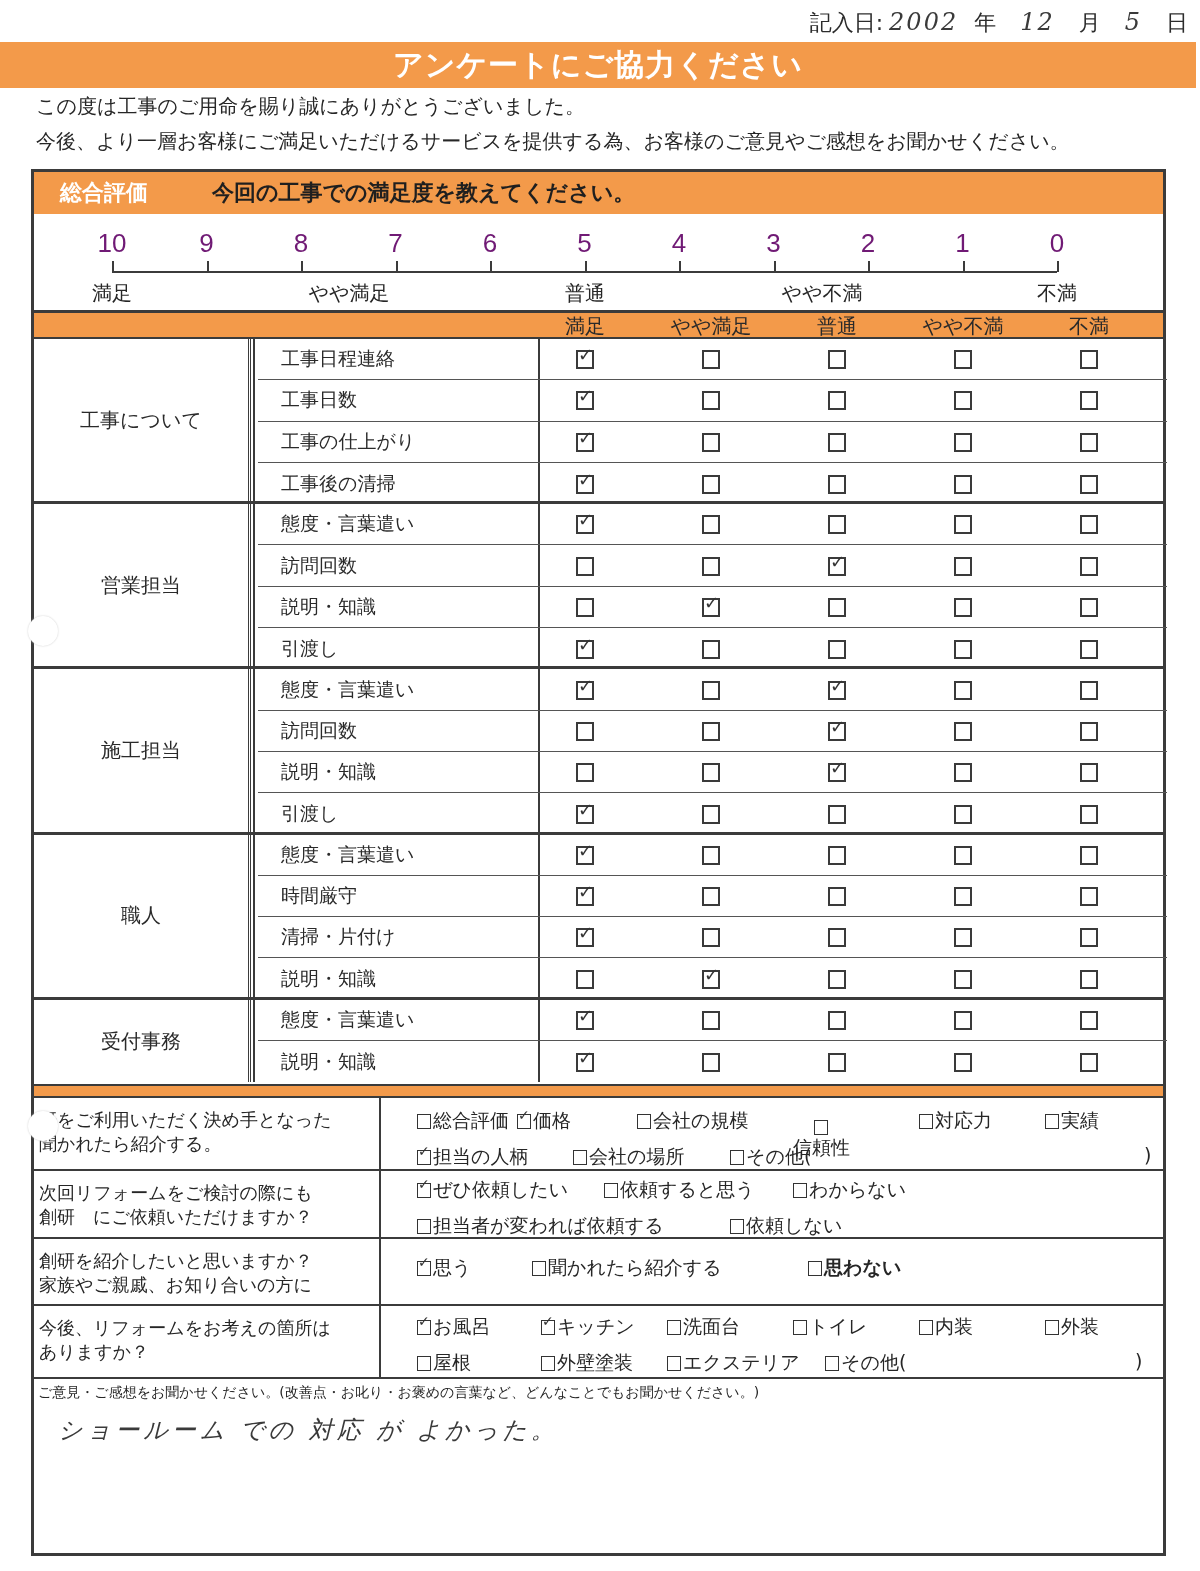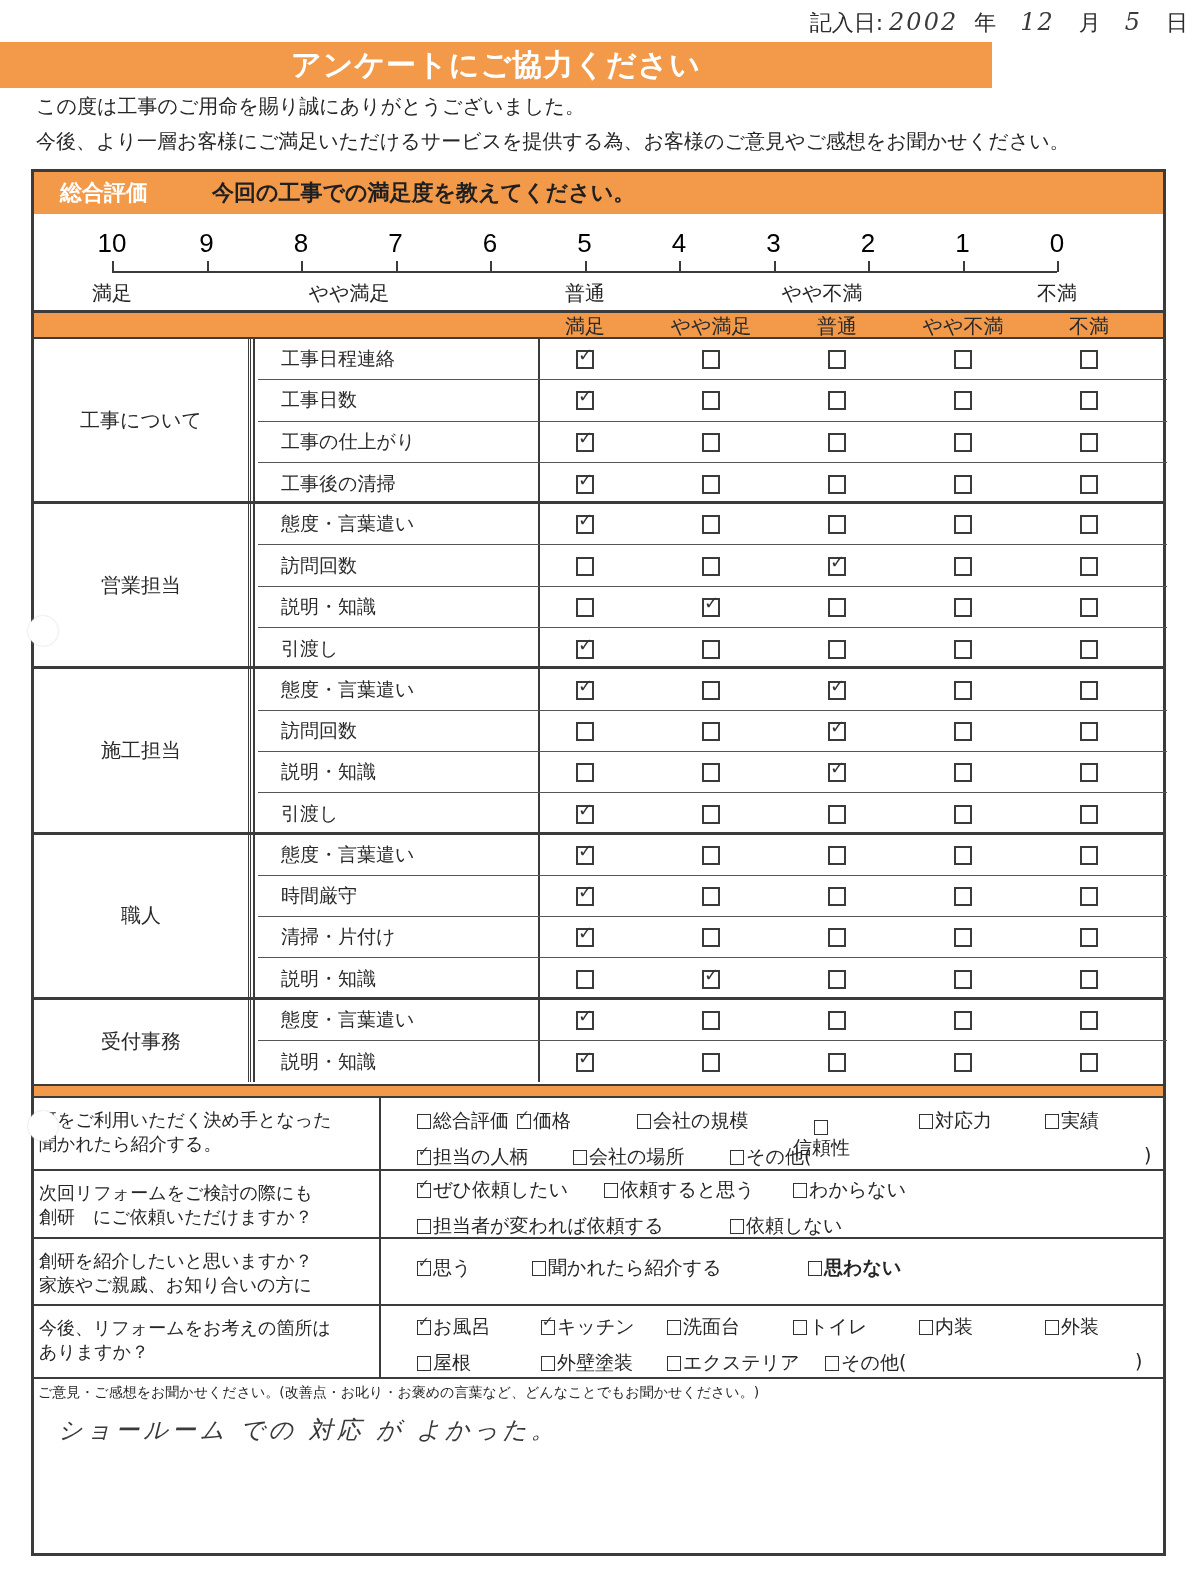--- a/index.html
+++ b/index.html
@@ -4,35 +4,35 @@
 <style>
   * { box-sizing: border-box; margin: 0; padding: 0; }
   html, body { width: 1200px; height: 1571px; background: #ffffff; overflow: hidden; }
   body { position: relative; font-family: "DejaVu Sans", "Liberation Sans", sans-serif; color: #2a2a2a; }
 
   .date-line { position: absolute; top: 8px; right: 12px; font-size: 22px; display: flex; align-items: baseline; gap: 6px; color: #2c2c2c; }
   .date-line .hand { font-family: "DejaVu Serif", serif; font-style: italic; color: #3a3a3a; font-size: 24px; letter-spacing: 2px; }
   .date-line .hand.y { margin-right: 10px; }
   .date-line .hand.m, .date-line .hand.d { margin: 0 18px; }
 
-  .banner { position: absolute; left: 0; top: 42px; width: 992px; height: 46px; background: #F39A4A; display: flex; align-items: center; justify-content: center; }
+  .banner { position: absolute; left: 0; top: 42px; width: 1196px; height: 46px; background: #F39A4A; display: flex; align-items: center; justify-content: center; }
   .banner span { color: #ffffff; font-weight: bold; font-size: 30px; letter-spacing: 1px; }
 
   .intro { position: absolute; left: 36px; font-size: 20px; color: #262626; white-space: nowrap; }
   .intro.l1 { top: 93px; }
   .intro.l2 { top: 128px; }
 
   .main-box { position: absolute; left: 31px; top: 169px; width: 1135px; height: 1387px; border: 3px solid #3b3b3b; border-top-width: 3px; }
 
   .overall-header { position: absolute; left: 0; top: 0; width: 100%; height: 42px; background: #F39A4A; display: flex; align-items: center; }
   .overall-header .tag { color: #ffffff; font-weight: bold; font-size: 22px; margin-left: 26px; width: 150px; }
   .overall-header .q { color: #1f1f1f; font-weight: bold; font-size: 22px; margin-left: 2px; }
 
   .scale { position: absolute; left: 0; top: 42px; width: 100%; height: 99px; border-bottom: 3px solid #3b3b3b; }
-  .scale .num { position: absolute; top: 14px; width: 30px; margin-left: -15px; text-align: center; font-size: 26px; color: #000000; font-family: "Liberation Sans", sans-serif; }
+  .scale .num { position: absolute; top: 14px; width: 30px; margin-left: -15px; text-align: center; font-size: 26px; color: #701a75; font-family: "Liberation Sans", sans-serif; }
   .scale .axis { position: absolute; left: 78px; width: 945px; top: 57px; height: 2px; background: #3b3b3b; }
   .scale .tick { position: absolute; top: 47px; width: 2px; height: 11px; background: #3b3b3b; margin-left: -1px; }
   .scale .lab { position: absolute; top: 66px; font-size: 20px; color: #262626; white-space: nowrap; transform: translateX(-50%); }
 
   .col-header { position: absolute; left: 0; top: 141px; width: 100%; height: 26px; background: #F39A4A; border-bottom: 2px solid #3b3b3b; }
   .col-header .ch { position: absolute; top: 0; font-size: 20px; line-height: 26px; color: #2a2a2a; transform: translateX(-50%); white-space: nowrap; }
 
   .rating-table { position: absolute; left: 0; top: 167px; width: 100%; }
   .group { position: absolute; left: 0; width: 100%; border-bottom: 3px solid #3b3b3b; }
   .group:last-child { border-bottom: none; }

